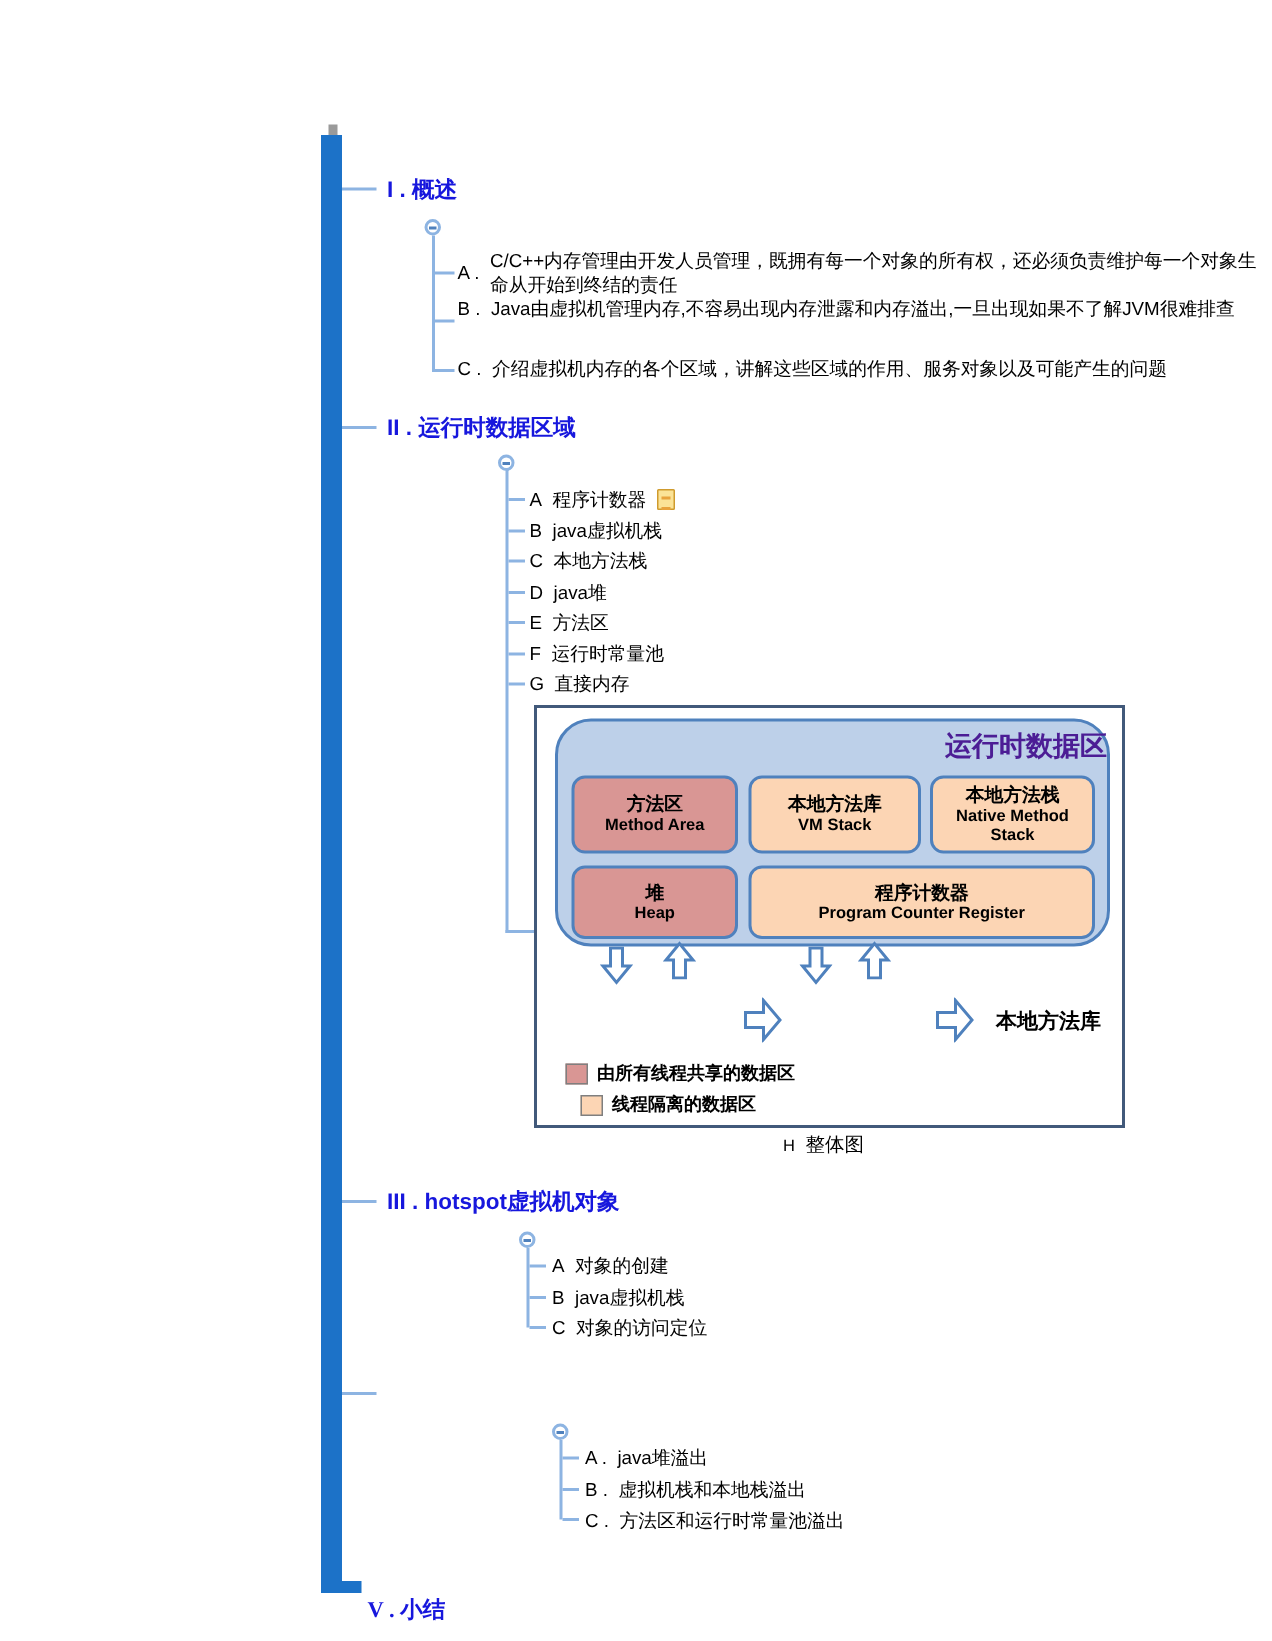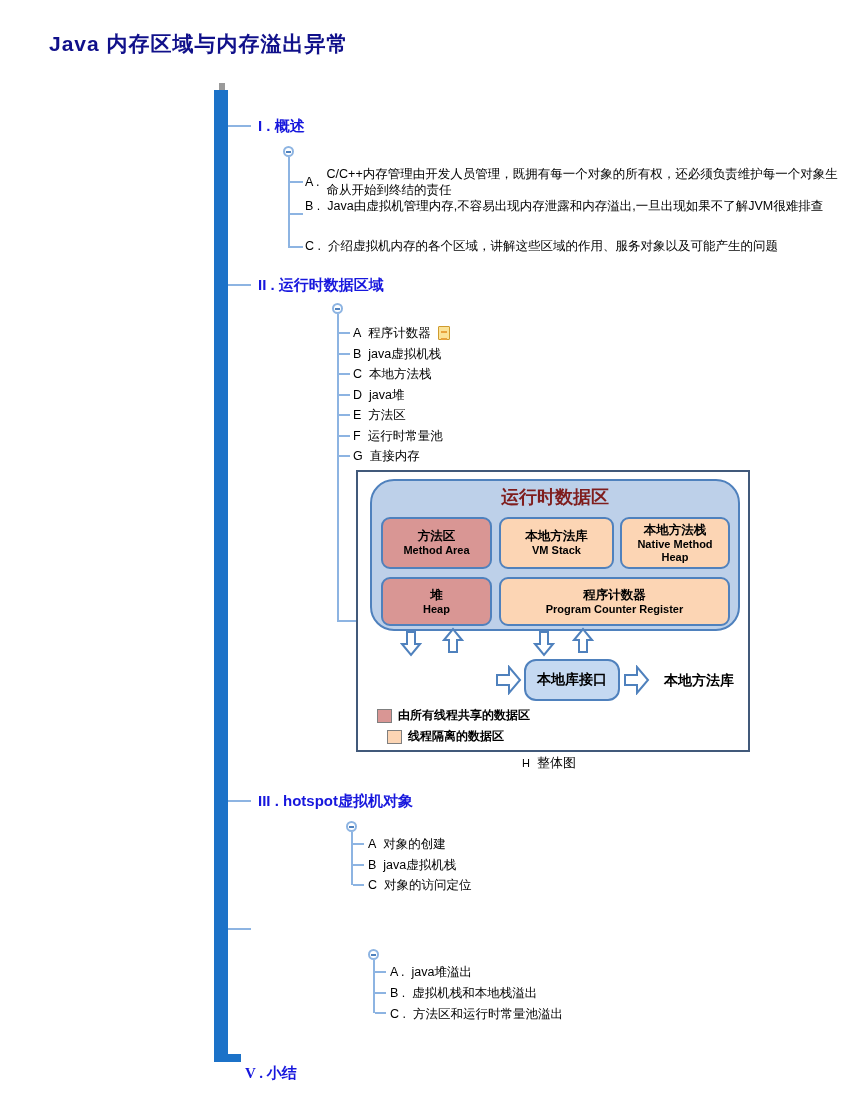--- a/index.html
+++ b/index.html
@@ -53,23 +53,23 @@
   
   .figure {
     position:absolute; left:356px; top:470px; width:394px; height:282px;
     border:2px solid #41597a; background:#fff;
   }
   .rt-container {
     position:absolute; left:12px; top:7px; width:370px; height:152px;
     background:#bdd0e9; border:2px solid #4f81bd; border-radius:24px;
   }
   .rt-title {
-    position:absolute; left:0; right:0; top:4px; text-align:center;
+    position:absolute; left:0; right:0; top:4px; text-align:right;
     font-family:"Liberation Serif","DejaVu Serif",serif;
-    font-size:18px; font-weight:bold; color:#7f1d1d;
+    font-size:18px; font-weight:bold; color:#4c1d95;
   }
   .dbox {
     position:absolute; display:flex; flex-direction:column; justify-content:center;
     align-items:center; text-align:center; border:2px solid #4f81bd; border-radius:9px;
     color:#000; padding:1px 2px;
   }
   .dbox .zh { font-size:12.5px; font-weight:bold; line-height:15px; }
   .dbox .en { font-size:11px; font-weight:bold; line-height:13px; }
   .shared  { background:#d99694; }
   .isolated{ background:#fcd5b4; }
@@ -92,21 +92,20 @@
     position:absolute; left:437px; top:1061px;
     font-family:"DejaVu Sans Mono","Liberation Mono",monospace;
     font-size:17px; color:#cbcbcb; letter-spacing:0.5px; white-space:nowrap;
   }
 </style>
 </head>
 <body>
 
 <div class="canvas">
 
-  <div class="page-title">Java 内存区域与内存溢出异常</div>
 
   <div class="trunk-handle"></div>
   <div class="trunk"></div>
   <div class="trunk-foot"></div>
 
   <div class="hline" style="left:228px; top:125px; width:23px;"></div>
   <div class="hline" style="left:228px; top:284px; width:23px;"></div>
   <div class="hline" style="left:228px; top:800px; width:23px;"></div>
   <div class="hline" style="left:228px; top:928px; width:23px;"></div>
 
@@ -178,21 +177,21 @@
       <div class="dbox shared" style="left:9px; top:36px; width:111px; height:52px;">
         <span class="zh">方法区</span>
         <span class="en">Method Area</span>
       </div>
       <div class="dbox isolated" style="left:127px; top:36px; width:115px; height:52px;">
         <span class="zh">本地方法库</span>
         <span class="en">VM Stack</span>
       </div>
       <div class="dbox isolated" style="left:248px; top:36px; width:110px; height:52px;">
         <span class="zh">本地方法栈</span>
-        <span class="en">Native Method Heap</span>
+        <span class="en">Native Method Stack</span>
       </div>
       <div class="dbox shared" style="left:9px; top:96px; width:111px; height:49px;">
         <span class="zh">堆</span>
         <span class="en">Heap</span>
       </div>
       <div class="dbox isolated" style="left:127px; top:96px; width:231px; height:49px;">
         <span class="zh">程序计数器</span>
         <span class="en">Program Counter Register</span>
       </div>
     </div>
@@ -206,23 +205,20 @@
     <svg class="arrow" style="left:175px; top:159px;" width="22" height="26" viewBox="0 0 22 26">
       <polygon points="7,1 15,1 15,13 20,13 11,24 2,13 7,13" fill="#ffffff" stroke="#4f81bd" stroke-width="2"></polygon>
     </svg>
     <svg class="arrow" style="left:214px; top:155px;" width="22" height="26" viewBox="0 0 22 26">
       <polygon points="7,25 15,25 15,13 20,13 11,2 2,13 7,13" fill="#ffffff" stroke="#4f81bd" stroke-width="2"></polygon>
     </svg>
 
     <svg class="arrow" style="left:138px; top:193px;" width="26" height="30" viewBox="0 0 26 30">
       <polygon points="1,10 13,10 13,2 24,15 13,28 13,20 1,20" fill="#ffffff" stroke="#4f81bd" stroke-width="2"></polygon>
     </svg>
-    <div class="ebox" style="left:166px; top:187px; width:96px; height:42px;">
-      <span>本地库接口</span>
-    </div>
     <svg class="arrow" style="left:266px; top:193px;" width="26" height="30" viewBox="0 0 26 30">
       <polygon points="1,10 13,10 13,2 24,15 13,28 13,20 1,20" fill="#ffffff" stroke="#4f81bd" stroke-width="2"></polygon>
     </svg>
     <div class="native-lib" style="left:306px; top:200px;">本地方法库</div>
 
     <div class="legend-row" style="left:19px; top:235px;">
       <span class="legend-swatch shared"></span>
       <span class="legend-label">由所有线程共享的数据区</span>
     </div>
     <div class="legend-row" style="left:19px; top:256px;margin-left:10px;">

